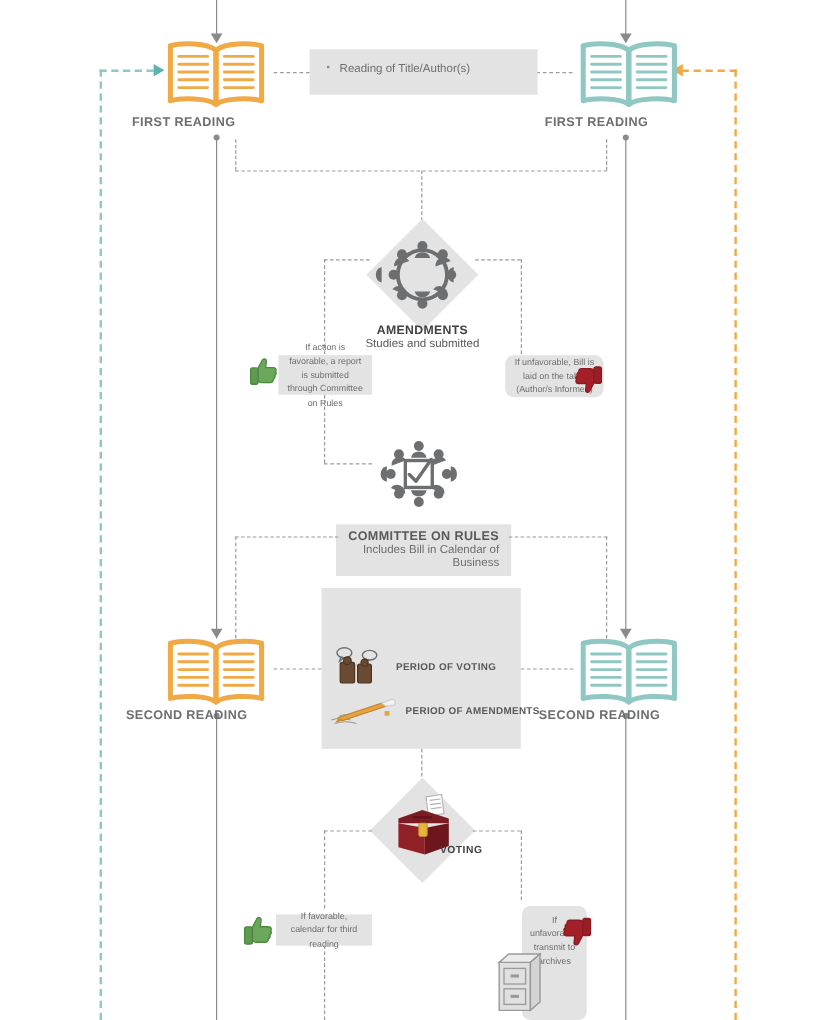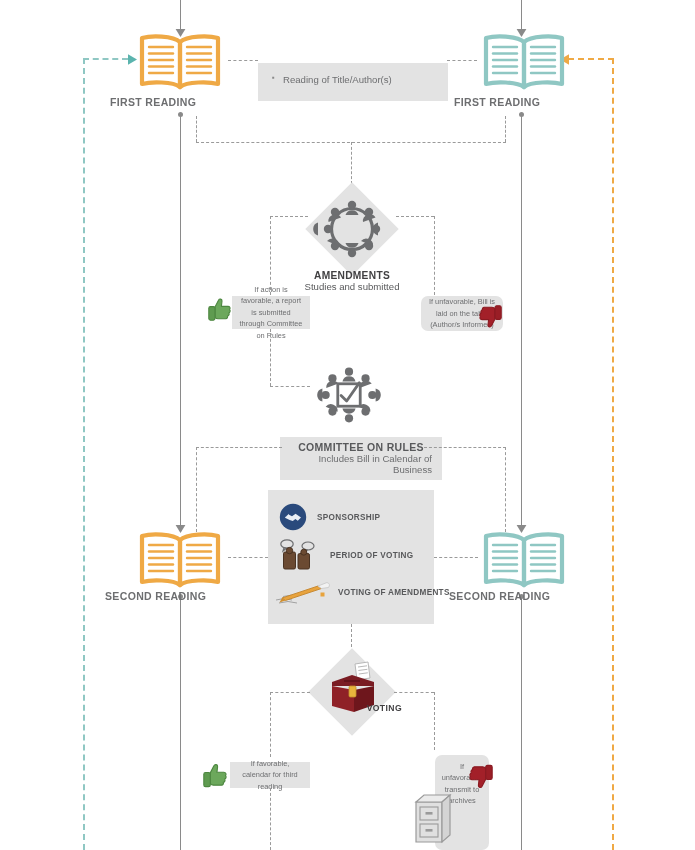--- a/index.html
+++ b/index.html
@@ -53,21 +53,20 @@
   .node-label {
     position: absolute;
     font-size: 10.5px; font-weight: bold; letter-spacing: .35px;
     color: #6d6e70; white-space: nowrap;
   }
 
   
   .greybox {
     position: absolute; background: #e3e3e3;
     color: #6d6e70;
-    margin-top: 22px;
   }
   .bullets {
     padding: 9px 14px; font-size: 9.6px; line-height: 1.65;
   }
   .bullets li { list-style: none; position: relative; padding-left: 11px; }
   .bullets li:before {
     content: "\25AA"; position: absolute; left: 0; top: -1px;
     font-size: 8px; color: #8a8a8a;
   }
 
@@ -298,21 +297,21 @@
         <circle cx="21" cy="46" r="4.4"></circle>
           <path d="M17.5 53 a7.2 7.2 0 0 1 0 -14 z"></path>
         <circle cx="28.3" cy="28.3" r="4.4"></circle>
           <path d="M21.7 38.6 a7.2 7.2 0 0 1 13 -4.8 z"></path>
       </g>
       <rect x="34" y="34" width="24" height="24" fill="none" stroke="#6d6e70" stroke-width="3"></rect>
       <path d="M37.5 46.5 L43.5 52.5 L57 33" fill="none" stroke="#6d6e70" stroke-width="3" stroke-linecap="round" stroke-linejoin="round"></path>
     </svg>
   </div>
 
-  <div class="banner" style="left:280px; top:437px; width:162px;">
+  <div class="banner" style="left:280px; top:437px; width:146px;">
     <div class="t1">COMMITTEE ON RULES</div>
     <div class="t2">Includes Bill in Calendar of Business</div>
   </div>
 
   <div class="hline-dash" style="left:196px; top:447px; width:86px;"></div>
   <div class="hline-dash" style="left:424px; top:447px; width:82px;"></div>
   <div class="vline-dash" style="left:196px; top:447px; height:85px;"></div>
   <div class="vline-dash" style="left:505px; top:447px; height:85px;"></div>
 
   <div class="book" style="left:137px; top:530px;">
@@ -358,28 +357,20 @@
     </svg>
   </div>
   <div class="node-label" style="left:449px; top:590px; width:150px;">SECOND READING</div>
 
   <div class="hline-dash" style="left:228px; top:557px; width:40px;"></div>
   <div class="hline-dash" style="left:434px; top:557px; width:44px;"></div>
 
   <div id="panel2" style="left:268px; top:490px; width:166px; height:134px;">
   </div>
 
-  <div class="prow" style="left:279px; top:503px;">
-    <svg width="28" height="28" viewBox="0 0 28 28">
-      <circle cx="14" cy="14" r="13.2" fill="#2A4A7C"></circle>
-      <path d="M6 14.8 L9.6 11.4 L13 13.2 L16.6 10.8 L22 14.4 L18.8 17.8 L16.4 16 L13.8 18 L10.6 17 Z" fill="#e9eef5"></path>
-      <path d="M6 14.8 L9.8 11.2" stroke="#c9d6e6" stroke-width="1" fill="none"></path>
-    </svg>
-    <span class="ptxt" style="margin-left:10px;">SPONSORSHIP</span>
-  </div>
 
   <div class="prow" style="left:279px; top:538px;">
     <svg width="42" height="34" viewBox="0 0 42 34">
       <ellipse cx="8" cy="6" rx="6.2" ry="4.2" fill="none" stroke="#6d6e70" stroke-width="1.2"></ellipse>
       <path d="M5 9.6 L4 13 L7.4 10.2 Z" fill="none" stroke="#6d6e70" stroke-width="1.2"></path>
       <ellipse cx="29" cy="8" rx="6" ry="4" fill="none" stroke="#6d6e70" stroke-width="1.2"></ellipse>
       <path d="M26 11.4 L25 14.6 L28.2 12 Z" fill="none" stroke="#6d6e70" stroke-width="1.2"></path>
       <rect x="4.5" y="14" width="12" height="17" rx="1.6" fill="#6B4A32" stroke="#4a3322" stroke-width="1"></rect>
       <rect x="19" y="15.5" width="11.5" height="15.5" rx="1.6" fill="#6B4A32" stroke="#4a3322" stroke-width="1"></rect>
       <circle cx="10.5" cy="12.6" r="3.2" fill="#6B4A32" stroke="#4a3322" stroke-width="1"></circle>
@@ -393,21 +384,21 @@
       <g stroke="#9a9a9a" stroke-width="0.9" fill="none">
         <path d="M2 22 q8 -3 16 0"></path>
           <path d="M5 25 q9 -3 18 0"></path>
         <path d="M9 18.5 q8 -2.5 15 0"></path>
       </g>
       <path d="M8 20 L44 8 L47.5 10.5 L11.5 22.5 Z" fill="#E8A33D" stroke="#c3842c" stroke-width="0.9"></path>
       <path d="M44 8 L53 4.5 Q57 6 54.5 9.5 L47.5 10.5 Z" fill="#f2f2f2" stroke="#c9c9c9" stroke-width="0.9"></path>
       <path d="M8 20 L11.5 22.5 L5.5 24.5 Z" fill="#d08f2f"></path>
       <rect x="46.5" y="14.5" width="4" height="4" fill="#E8A33D"></rect>
     </svg>
-    <span class="ptxt" style="margin-left:6px;">VOTING OF AMENDMENTS</span>
+    <span class="ptxt" style="margin-left:6px;">PERIOD OF AMENDMENTS</span>
   </div>
 
   <div class="vline-dash" style="left:351px; top:624px; height:28px;"></div>
 
   <div class="diamond-wrap" style="left:308px; top:648px; width:88px; height:88px;">
     <div class="diamond" style="left:13px; top:13px; width:62px; height:62px;"></div>
     <svg width="88" height="88" viewBox="0 0 88 88" style="position:absolute;left:0;top:0;">
       <path d="M47 16 L60 14 L62 30 L49 32 Z" fill="#ffffff" stroke="#b8b8b8" stroke-width="1"></path>
       <path d="M50 19 L59 17.8 M50.4 22.5 L59.4 21.3 M50.8 26 L59.8 24.8" stroke="#b0b0b0" stroke-width="0.9"></path>
       <path d="M24 34 L44 27 L66 34 L66 38 L24 38 Z" fill="#7A1C23"></path>

